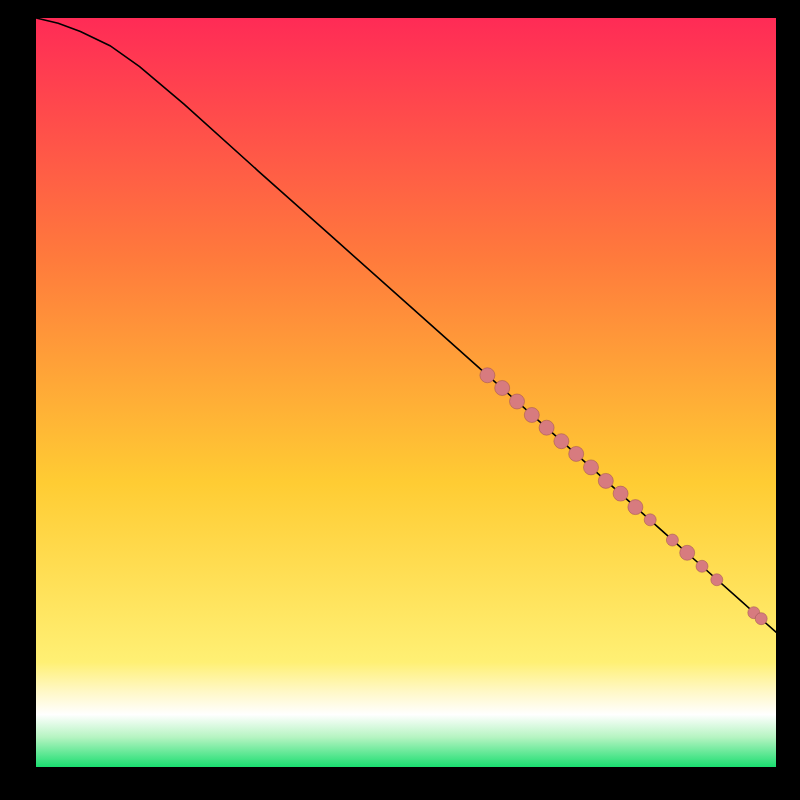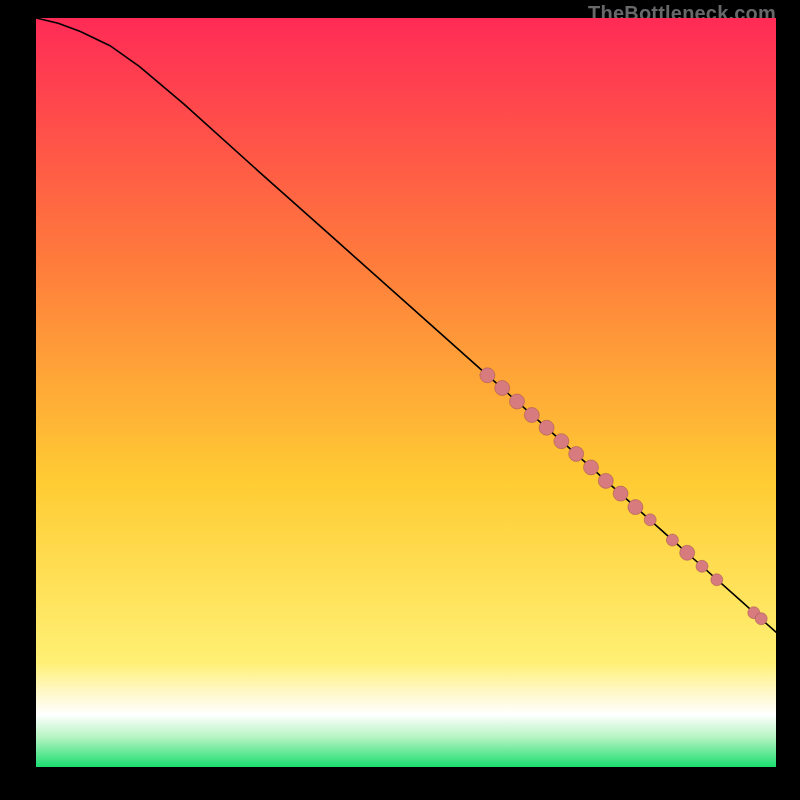--- a/index.html
+++ b/index.html
@@ -32,21 +32,20 @@
     font-weight: 600;
     color: #68686a;
     letter-spacing: 0.2px;
   }
   svg { display: block; }
 </style>
 </head>
 <body>
 
 <div class="stage">
-  <div class="attribution">TheBottleneck.com</div>
 
   <svg class="plot" viewBox="0 0 740 749" preserveAspectRatio="none">
     <defs>
       <linearGradient id="bg-grad" x1="0" y1="0" x2="0" y2="1">
         <stop id="g0" offset="0%" stop-color="#ff2b56"></stop>
         <stop id="g1" offset="32%" stop-color="#ff7a3c"></stop>
         <stop id="g2" offset="62%" stop-color="#ffcc33"></stop>
         <stop id="g3" offset="86%" stop-color="#fff074"></stop>
         <stop id="g4" offset="90%" stop-color="#fff8c8"></stop>
         <stop id="g5" offset="93%" stop-color="#ffffff"></stop>

